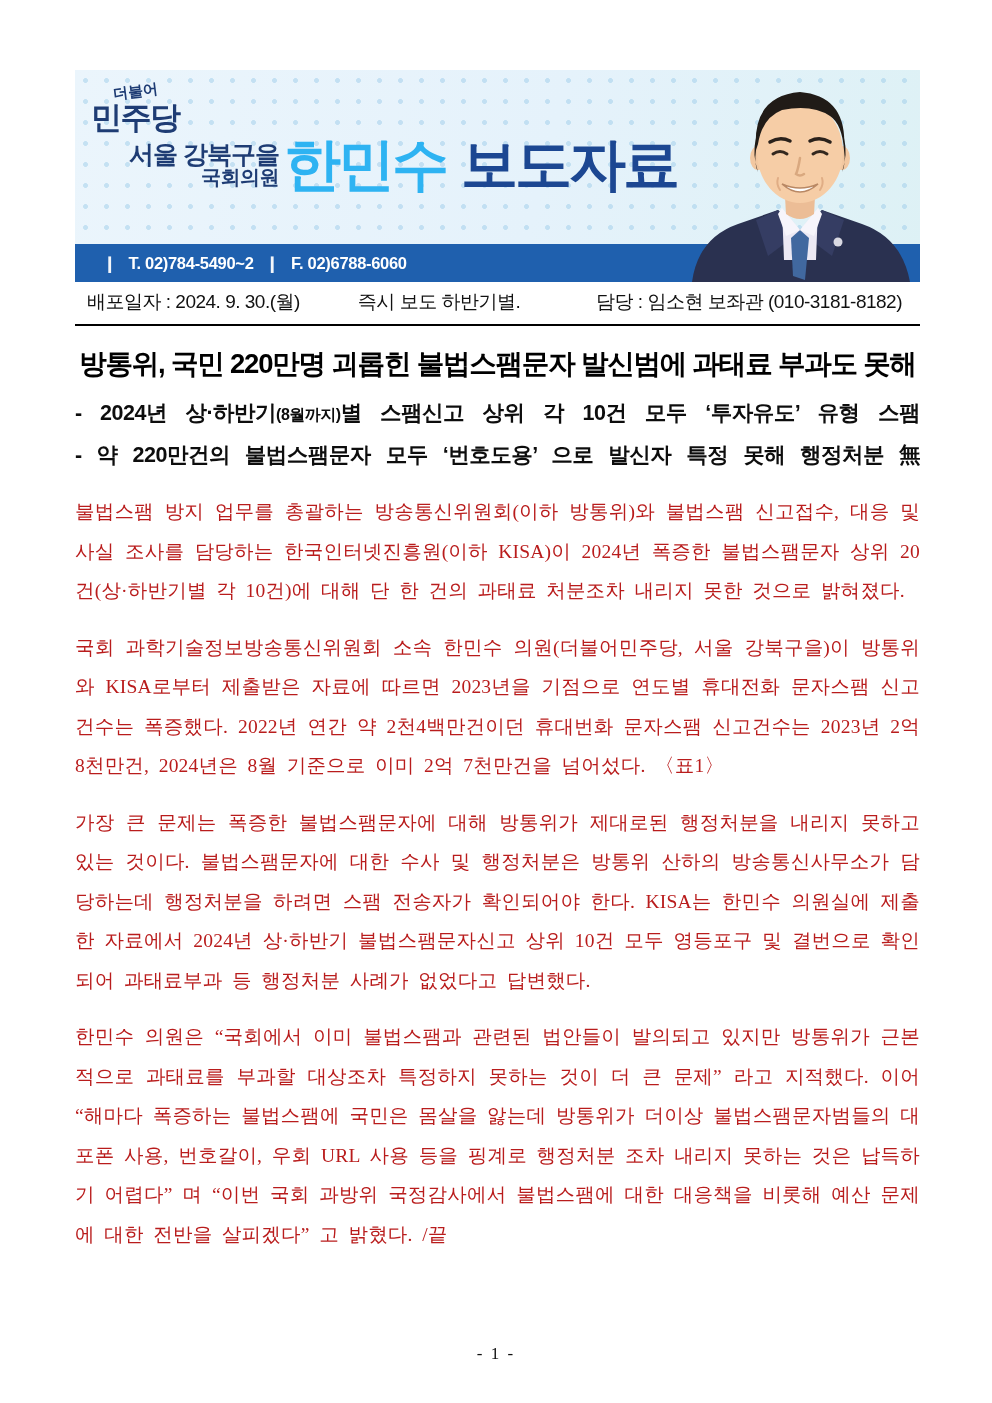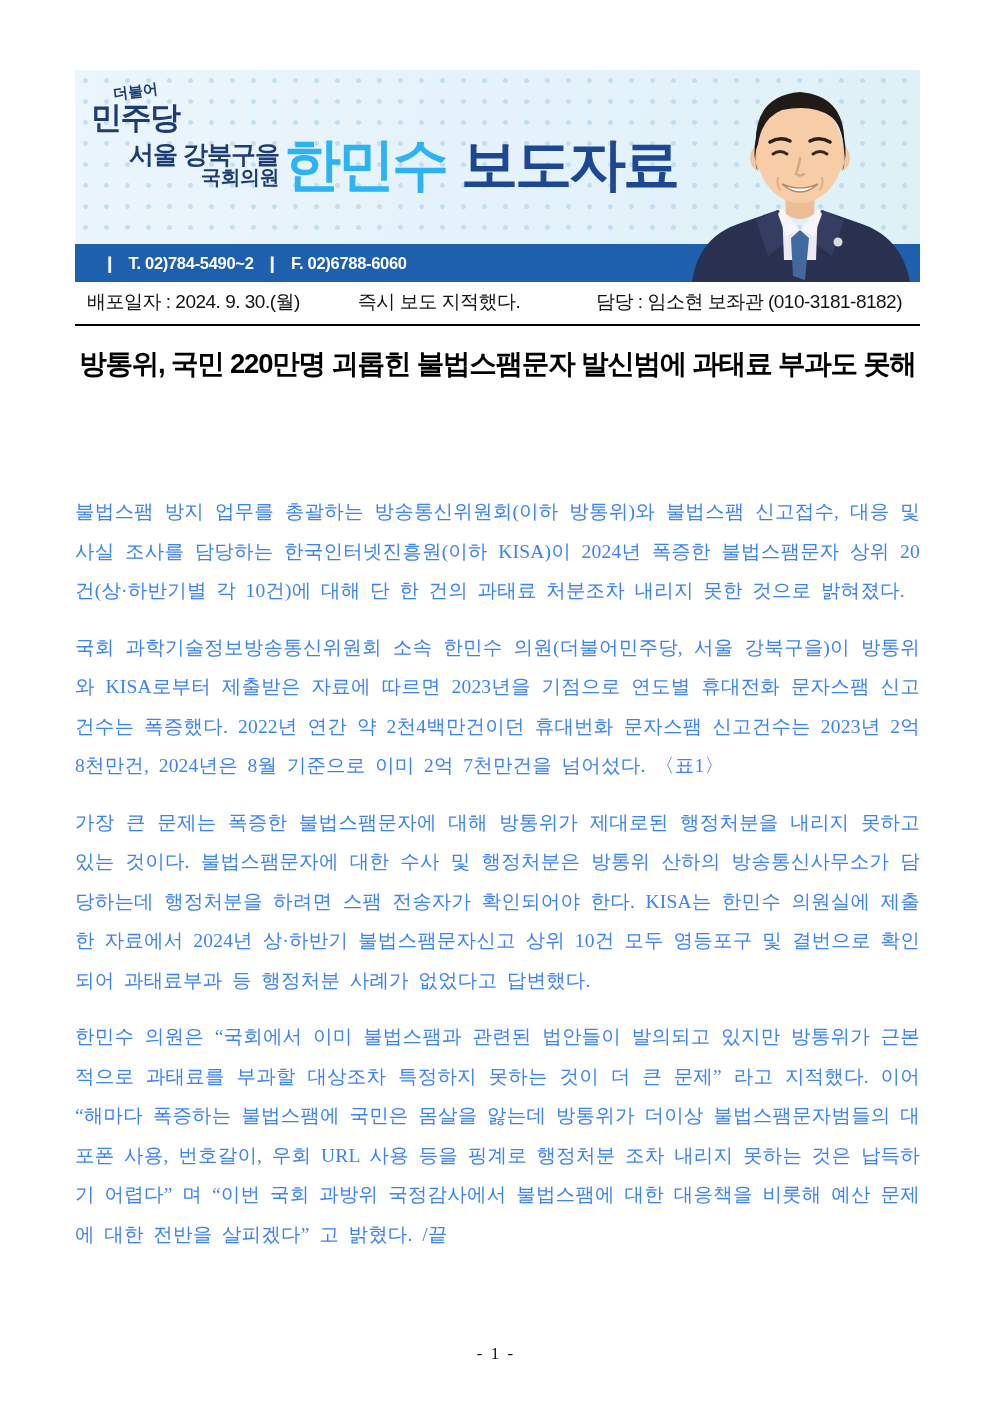--- a/index.html
+++ b/index.html
@@ -44,21 +44,21 @@
   .headline{position:absolute;left:75px;top:346px;width:845px;margin:0;
     font:800 27.5px/1.3 "Liberation Sans","DejaVu Sans",sans-serif;color:#000;
     text-align:center;letter-spacing:-1.2px;}
   .bullets{position:absolute;left:75px;top:393px;width:845px;
     font:700 21.5px/40px "Liberation Sans","DejaVu Sans",sans-serif;color:#0d0d0d;letter-spacing:-0.5px;}
   .bullet{text-align:justify;text-align-last:justify;}
   .bullet .small{font-size:16px;}
   
   .body-text{position:absolute;left:75px;top:492px;width:845px;}
   .body-text p{margin:0 0 17px 0;font-size:19.5px;line-height:39.5px;
-    text-align:justify;word-spacing:4.5px;letter-spacing:0.2px;color:#3b82f6;}
+    text-align:justify;word-spacing:4.5px;letter-spacing:0.2px;color:#b91c1c;}
   
   .page-num{position:absolute;left:0;right:0;top:1344px;text-align:center;
     font:400 17px "Liberation Serif","DejaVu Serif",serif;color:#111;letter-spacing:2px;}
 </style>
 </head>
 <body>
 
 <div class="page">
 
   <div class="header-box">
@@ -120,26 +120,34 @@
 
       <path d="M96,104 Q114,120 132,104 Q114,112 96,104 Z" fill="#ffffff" stroke="#b98864" stroke-width="1.5"></path>
 
       <path d="M92,98 Q90,104 94,110" stroke="#e0ad85" stroke-width="2" fill="none" stroke-linecap="round"></path>
       <path d="M136,98 Q138,104 134,110" stroke="#e0ad85" stroke-width="2" fill="none" stroke-linecap="round"></path>
     </svg>
   </div>
 
   <div class="meta-row">
     <span>배포일자 : 2024. 9. 30.(월)</span>
-    <span class="meta-note">즉시 보도 지적했다.</span>
+    <span class="meta-note">즉시 보도 하반기별.</span>
     <span class="meta-contact">담당 : 임소현 보좌관 (010-3181-8182)</span>
   </div>
 
   <h1 class="headline">방통위, 국민 220만명 괴롭힌 불법스팸문자 발신범에 과태료 부과도 못해</h1>
 
+  <div class="bullets">
+    <div class="bullet">
+      <span>- 2024년 상·하반기</span><span class="small">(8월까지)</span><span>별 스팸신고 상위 각 10건 모두 ‘투자유도’ 유형 스팸</span>
+    </div>
+    <div class="bullet">
+      <span>- 약 220만건의 불법스팸문자 모두 ‘번호도용’ 으로 발신자 특정 못해 행정처분 無</span><span class="small"></span><span></span>
+    </div>
+  </div>
 
   <div class="body-text">
     <p>불법스팸 방지 업무를 총괄하는 방송통신위원회(이하 방통위)와 불법스팸 신고접수, 대응 및 사실 조사를 담당하는 한국인터넷진흥원(이하 KISA)이 2024년 폭증한 불법스팸문자 상위 20건(상·하반기별 각 10건)에 대해 단 한 건의 과태료 처분조차 내리지 못한 것으로 밝혀졌다.</p>
     <p>국회 과학기술정보방송통신위원회 소속 한민수 의원(더불어민주당, 서울 강북구을)이 방통위와 KISA로부터 제출받은 자료에 따르면 2023년을 기점으로 연도별 휴대전화 문자스팸 신고건수는 폭증했다. 2022년 연간 약 2천4백만건이던 휴대번화 문자스팸 신고건수는 2023년 2억 8천만건, 2024년은 8월 기준으로 이미 2억 7천만건을 넘어섰다. 〈표1〉</p>
     <p>가장 큰 문제는 폭증한 불법스팸문자에 대해 방통위가 제대로된 행정처분을 내리지 못하고 있는 것이다. 불법스팸문자에 대한 수사 및 행정처분은 방통위 산하의 방송통신사무소가 담당하는데 행정처분을 하려면 스팸 전송자가 확인되어야 한다. KISA는 한민수 의원실에 제출한 자료에서 2024년 상·하반기 불법스팸문자신고 상위 10건 모두 영등포구 및 결번으로 확인되어 과태료부과 등 행정처분 사례가 없었다고 답변했다.</p>
     <p>한민수 의원은 “국회에서 이미 불법스팸과 관련된 법안들이 발의되고 있지만 방통위가 근본적으로 과태료를 부과할 대상조차 특정하지 못하는 것이 더 큰 문제” 라고 지적했다. 이어 “해마다 폭증하는 불법스팸에 국민은 몸살을 앓는데 방통위가 더이상 불법스팸문자범들의 대포폰 사용, 번호갈이, 우회 URL 사용 등을 핑계로 행정처분 조차 내리지 못하는 것은 납득하기 어렵다” 며 “이번 국회 과방위 국정감사에서 불법스팸에 대한 대응책을 비롯해 예산 문제에 대한 전반을 살피겠다” 고 밝혔다. /끝</p>
   </div>
 
   <div class="page-num">- 1 -</div>
 

